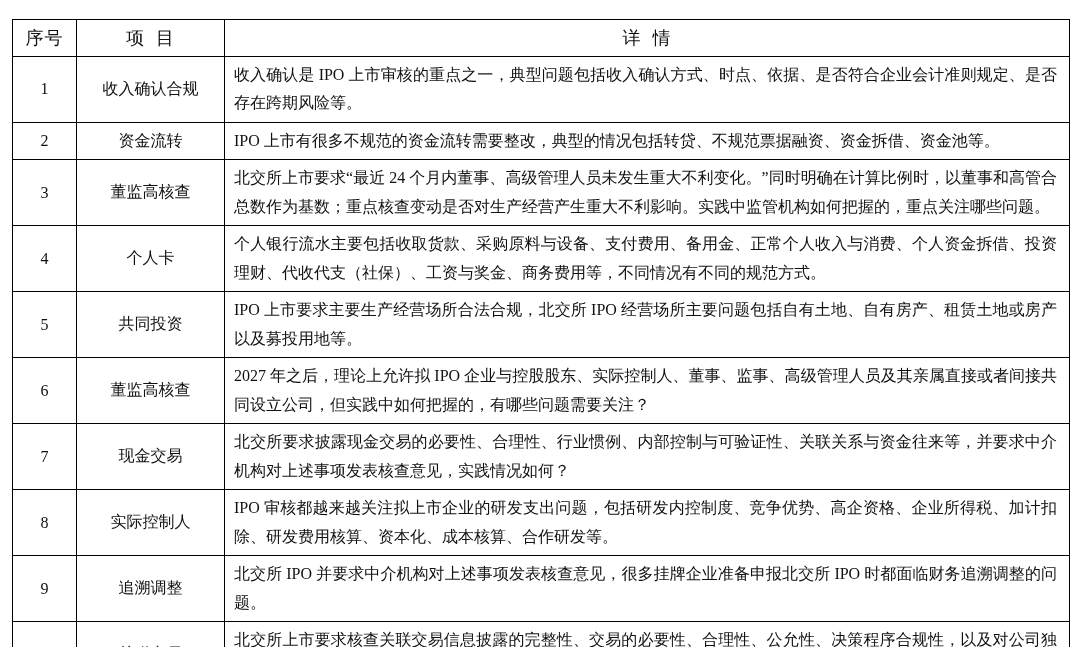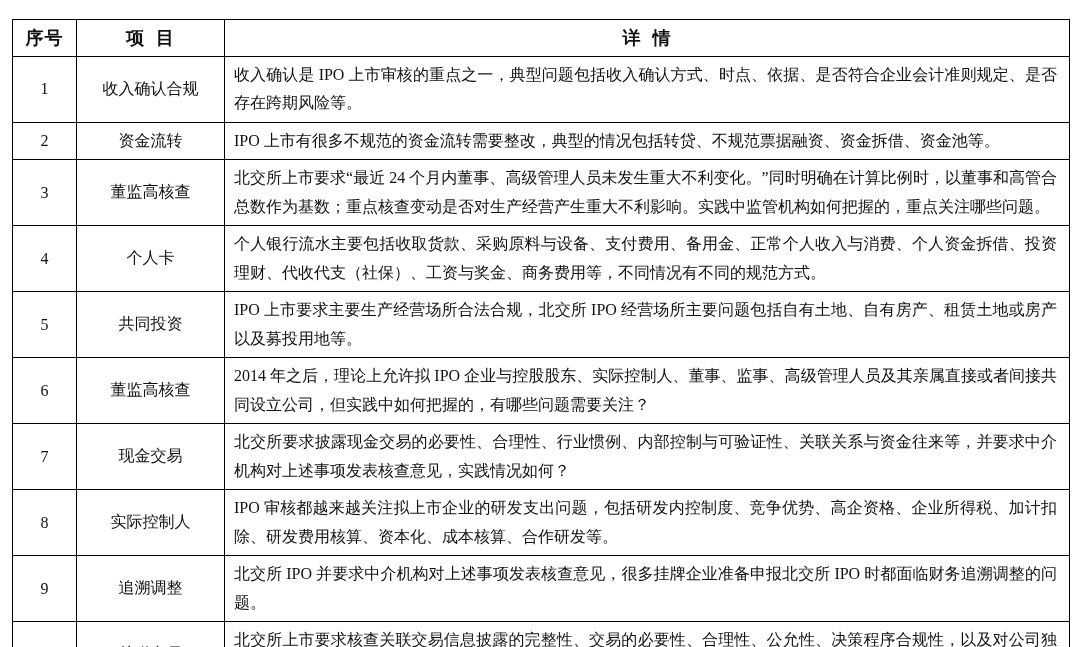--- a/index.html
+++ b/index.html
@@ -20,21 +20,21 @@
     width: 1058px;
     table-layout: fixed;
     background: #ffffff;
   }
   th, td {
     border: 1.5px solid #000000;
     vertical-align: middle;
     box-sizing: border-box;
   }
   th {
-    font-weight: bold;
+    font-weight: normal;
     font-size: 18px;
     text-align: center;
     padding: 6px 0;
     letter-spacing: 1px;
     white-space: pre;
   }
   td.col-no {
     text-align: center;
     font-size: 16px;
     padding: 4px 0;
@@ -91,21 +91,21 @@
           <td class="col-detail">个人银行流水主要包括收取货款、采购原料与设备、支付费用、备用金、正常个人收入与消费、个人资金拆借、投资理财、代收代支（社保）、工资与奖金、商务费用等，不同情况有不同的规范方式。</td>
         </tr>
         <tr>
           <td class="col-no">5</td>
           <td class="col-item">共同投资</td>
           <td class="col-detail">IPO 上市要求主要生产经营场所合法合规，北交所 IPO 经营场所主要问题包括自有土地、自有房产、租赁土地或房产以及募投用地等。</td>
         </tr>
         <tr>
           <td class="col-no">6</td>
           <td class="col-item">董监高核查</td>
-          <td class="col-detail">2014 年之后，理论上允许拟 IPO 企业与控股股东、实际控制人、董事、监事、高级管理人员及其亲属直接或者间接共同设立公司，但实践中如何把握的，有哪些问题需要关注？</td>
+          <td class="col-detail">2027 年之后，理论上允许拟 IPO 企业与控股股东、实际控制人、董事、监事、高级管理人员及其亲属直接或者间接共同设立公司，但实践中如何把握的，有哪些问题需要关注？</td>
         </tr>
         <tr>
           <td class="col-no">7</td>
           <td class="col-item">现金交易</td>
           <td class="col-detail">北交所要求披露现金交易的必要性、合理性、行业惯例、内部控制与可验证性、关联关系与资金往来等，并要求中介机构对上述事项发表核查意见，实践情况如何？</td>
         </tr>
         <tr>
           <td class="col-no">8</td>
           <td class="col-item">实际控制人</td>
           <td class="col-detail">IPO 审核都越来越关注拟上市企业的研发支出问题，包括研发内控制度、竞争优势、高企资格、企业所得税、加计扣除、研发费用核算、资本化、成本核算、合作研发等。</td>

